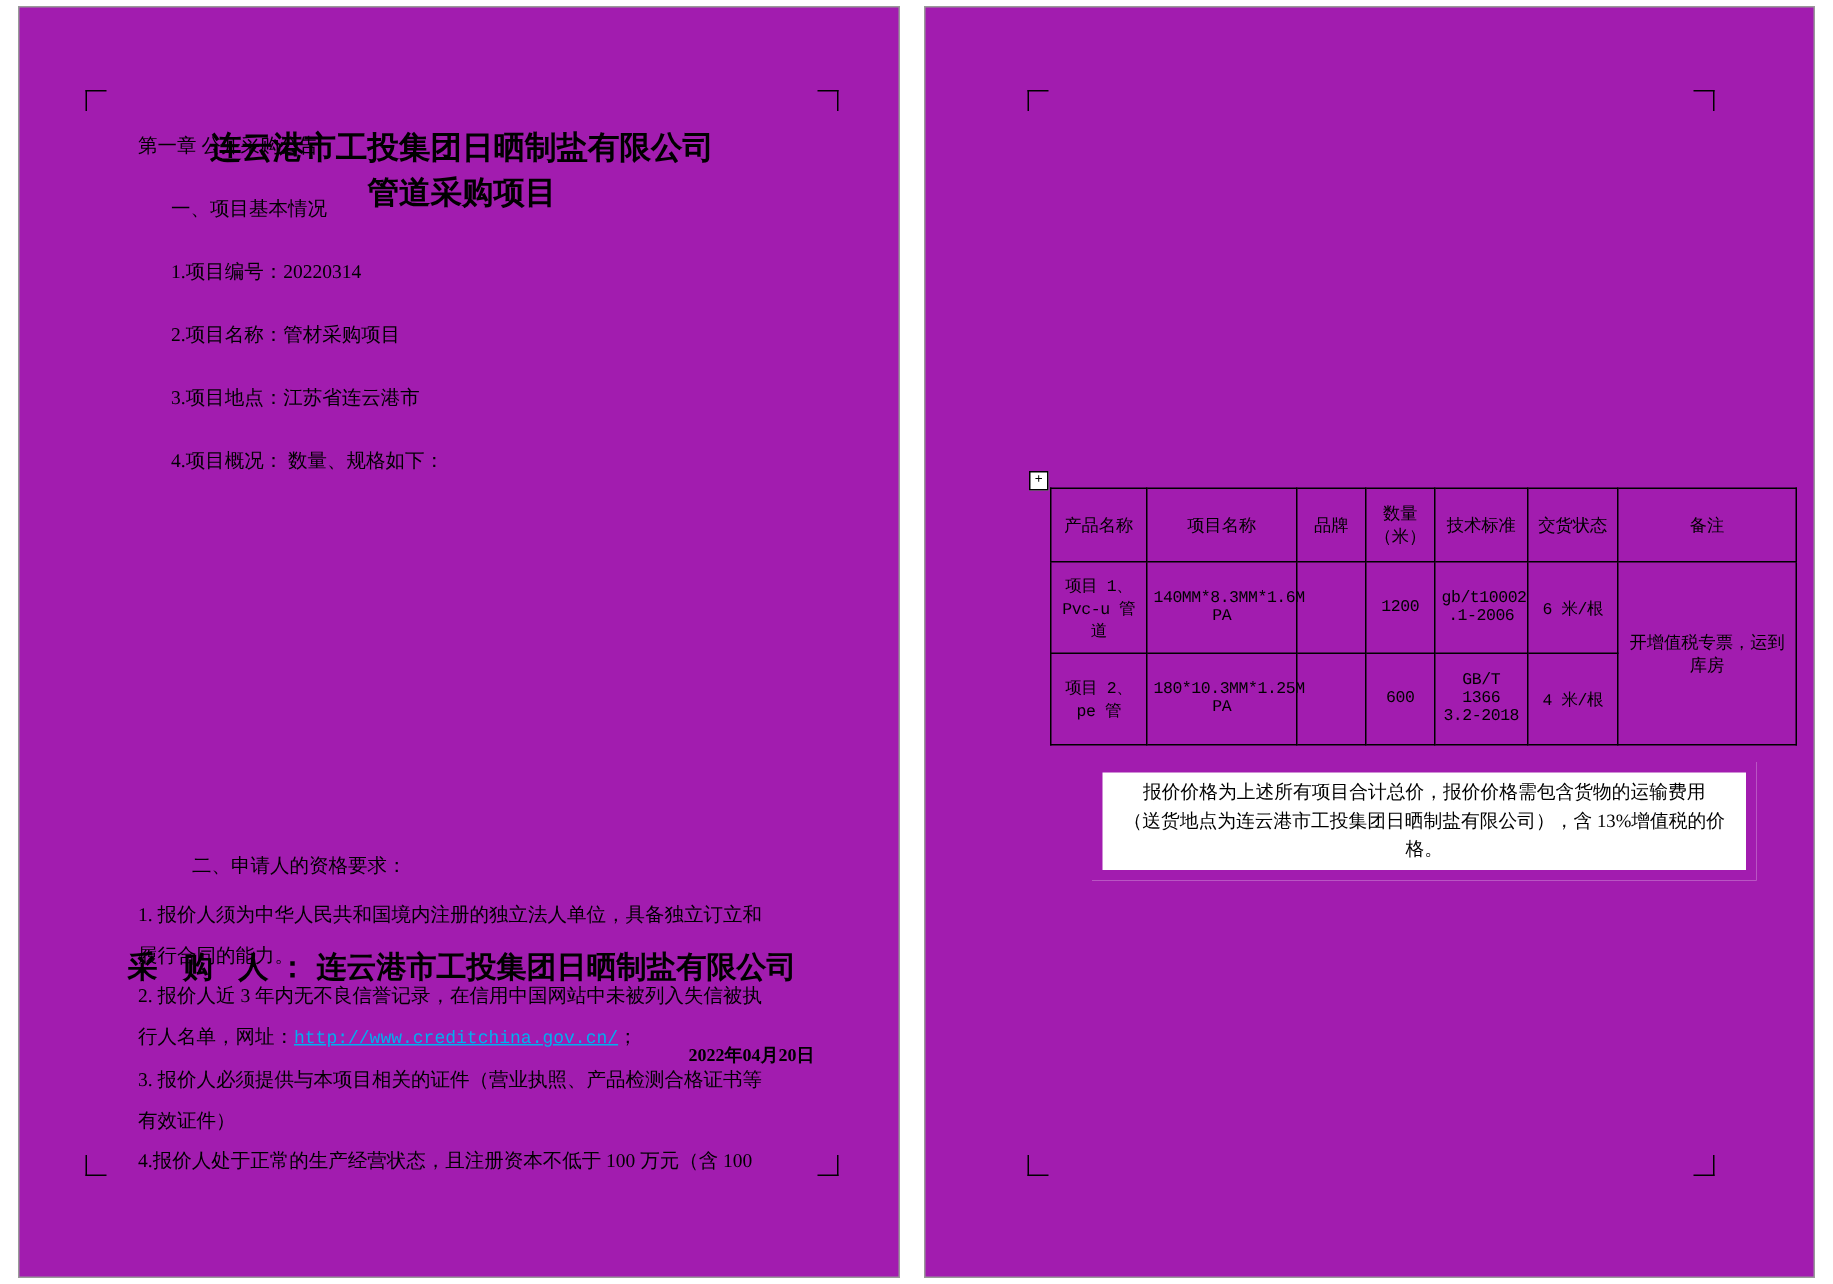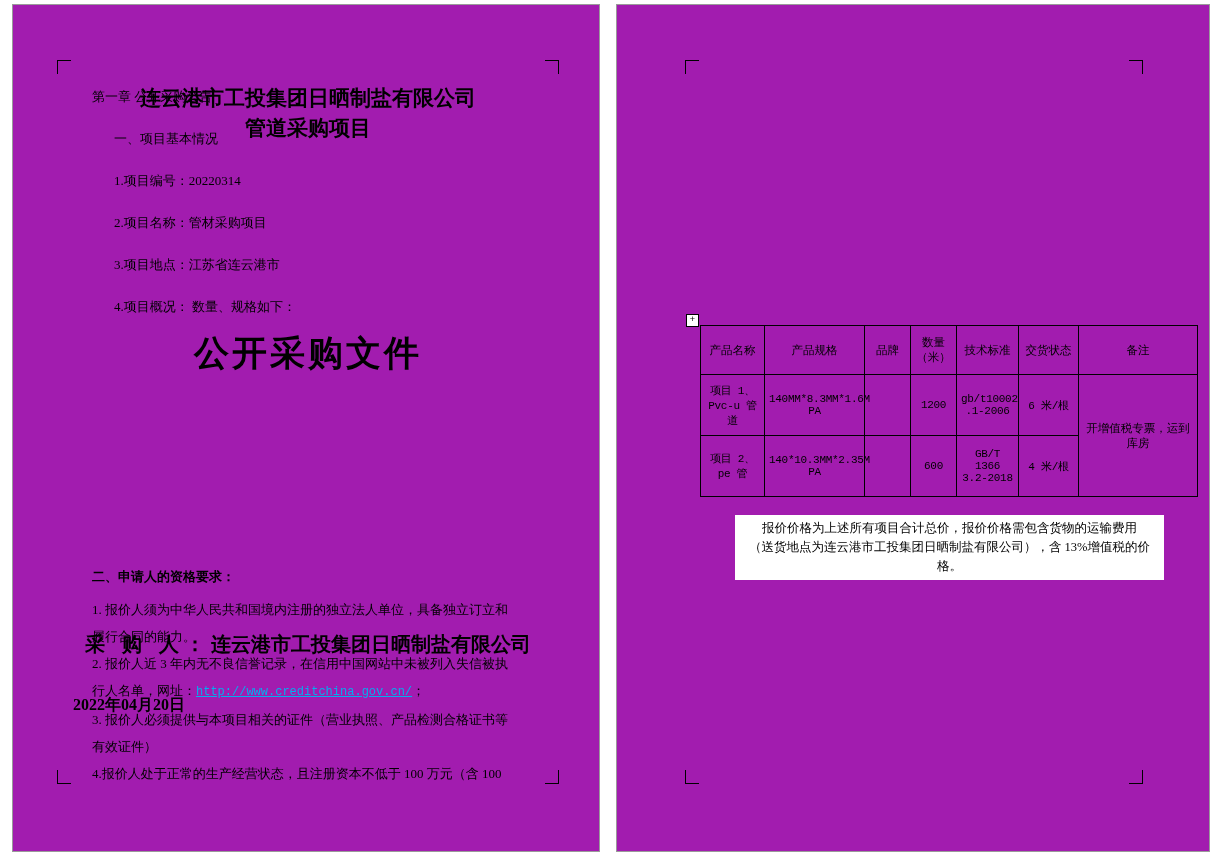--- a/index.html
+++ b/index.html
@@ -99,24 +99,24 @@
     font-size: 20px;
     color: #000;
     white-space: nowrap;
   }
   .cover-buyer .lbl { letter-spacing: 6px; }
   .cover-date {
     position: absolute;
     left: 60px;
     top: 690px;
     width: 470px;
-    text-align: left;
-    font-family: "Liberation Serif", serif;
-    font-weight: bold;
-    font-size: 16px;
+    text-align: right;
+    font-family: "Liberation Serif", serif;
+    font-weight: bold;
+    font-size: 12px;
     color: #000;
   }
 
   
   #page2 .mark.tl { left: 68px; top: 55px; }
   #page2 .mark.tr { left: 512px; top: 55px; }
   #page2 .mark.bl { left: 68px; top: 765px; }
   #page2 .mark.br { left: 512px; top: 765px; }
 
   .body {
@@ -197,21 +197,21 @@
   .tail {
     position: absolute;
     left: 92px;
     top: 566px;
     width: 492px;
     font-family: "Liberation Serif", serif;
     font-size: 13px;
     color: #000;
   }
   .tail .p { margin: 0 0 6px 0; line-height: 21px; }
-  .tail .p.first { font-weight: bold; margin-bottom: 12px; }
+  .tail .p.first { font-weight: normal; margin-bottom: 12px; margin-left: 36px; }
   .tail .hang { padding-left: 0; }
   a.link {
     color: #00b0f0;
     text-decoration: underline;
     font-family: "Liberation Mono", monospace;
     font-size: 12px;
     text-align: right;
   }
 </style>
 </head>
@@ -223,21 +223,20 @@
     <span class="mark tl"></span>
     <span class="mark tr"></span>
     <span class="mark bl"></span>
     <span class="mark br"></span>
 
     <div class="cover-title">
       <div>连云港市工投集团日晒制盐有限公司</div>
       <div>管道采购项目</div>
     </div>
 
-    <div class="cover-big">公开采购文件</div>
 
 
     <div class="cover-buyer">
       <span class="lbl">采 购 人：</span><span>连云港市工投集团日晒制盐有限公司</span>
     </div>
 
     <div class="cover-date">2022年04月20日</div>
   </div>
 
   <div class="page" id="page2">
@@ -265,21 +264,21 @@
         <col style="width:100px">
         <col style="width:46px">
         <col style="width:46px">
         <col style="width:62px">
         <col style="width:60px">
         <col style="width:119px">
       </colgroup>
       <thead>
         <tr>
           <th>产品名称</th>
-          <th>产品规格</th>
+          <th>项目名称</th>
           <th>品牌</th>
           <th>
             <div>数量</div>
             <div>（米）</div>
           </th>
           <th>技术标准</th>
           <th>交货状态</th>
           <th>备注</th>
         </tr>
       </thead>
@@ -302,21 +301,21 @@
           </td>
           <td class="mono">6 米/根</td>
           <td rowspan="2">开增值税专票，运到库房</td>
         </tr>
         <tr class="r2">
           <td class="cell-left mono">
             <div>项目 2、</div>
             <div>pe 管</div>
           </td>
           <td class="cell-left mono">
-            <div>140*10.3MM*2.35M</div>
+            <div>180*10.3MM*1.25M</div>
             <div>PA</div>
           </td>
           <td></td>
           <td class="mono">600</td>
           <td class="mono">
             <div>GB/T 1366</div>
             <div>3.2-2018</div>
           </td>
           <td class="mono">4 米/根</td>
         </tr>

